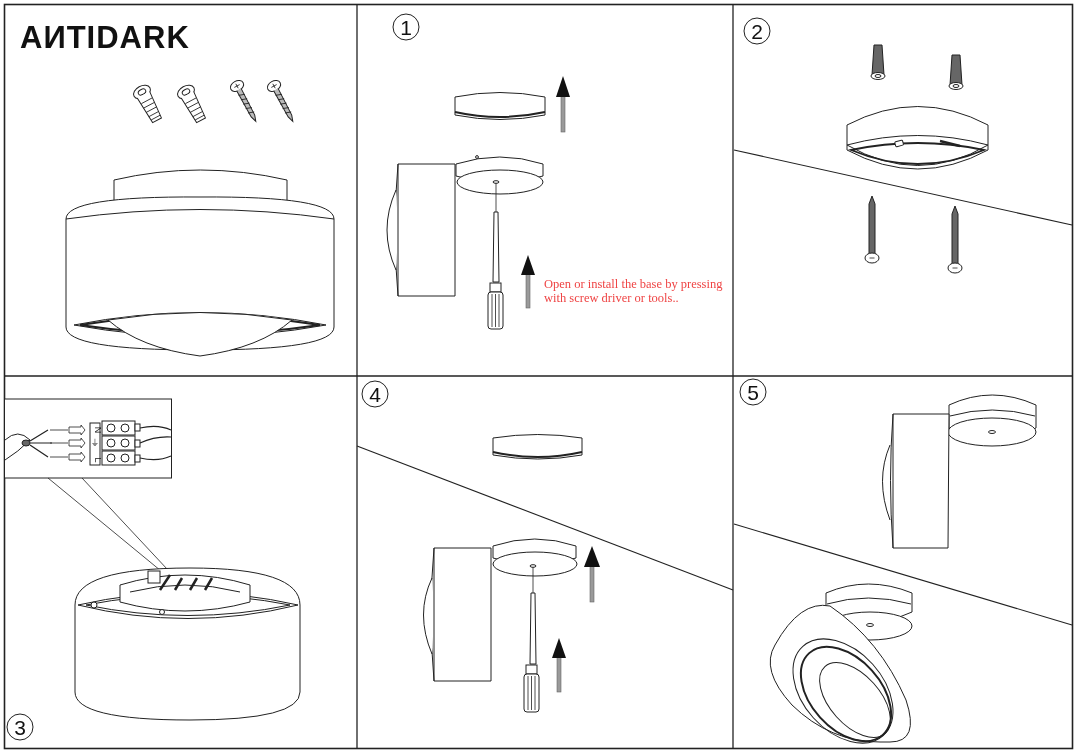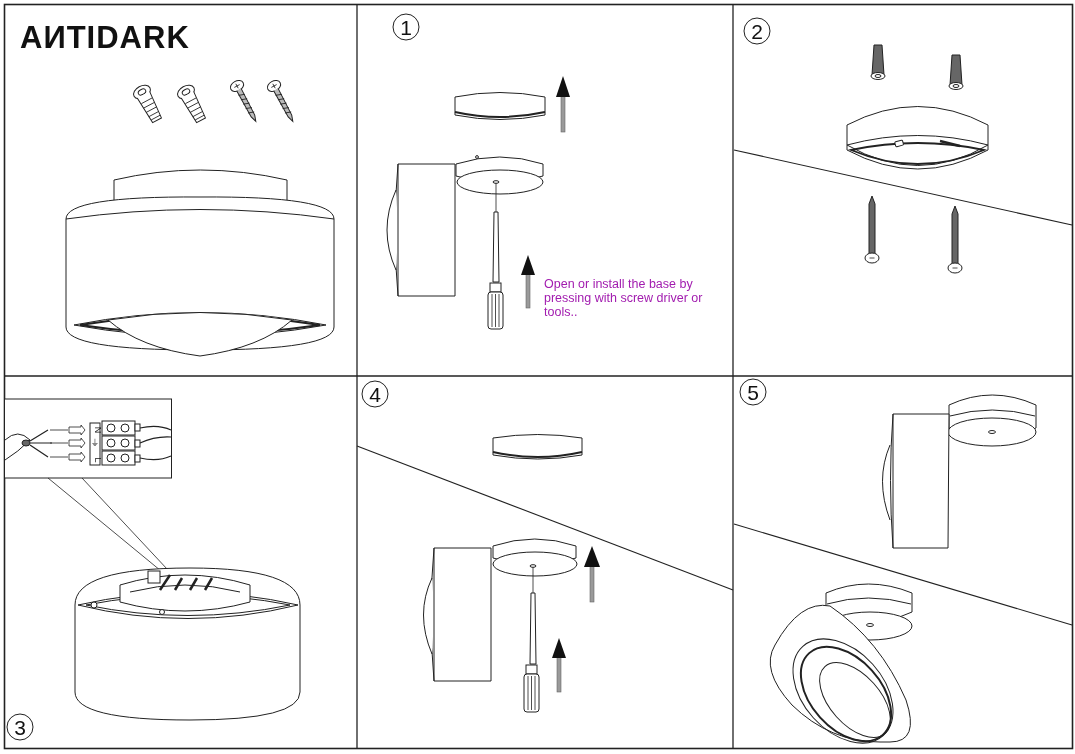--- a/index.html
+++ b/index.html
@@ -1,20 +1,20 @@
 <!DOCTYPE html>
 <html><head>
 <meta charset="utf-8">
 <style>
   html, body { margin: 0; padding: 0; background: #ffffff; }
   body { width: 1075px; height: 754px; position: relative; overflow: hidden;
          font-family: "Liberation Sans", sans-serif; color: #1a1a1a; }
   #sheet { position: absolute; left: 0; top: 0; width: 1075px; height: 754px; }
   .note { position: absolute; left: 544px; top: 277px; width: 180px; font-size: 12.5px;
-          line-height: 14px; color: #a21caf; font-family: Liberation Sans, sans-serif; }
+          line-height: 14px; color: #ef4444; font-family: Liberation Serif, serif; }
   svg text { font-family: "Liberation Sans", sans-serif; }
 </style>
 </head>
 <body>
 
 <div id="sheet">
 <svg width="1075" height="754" viewBox="0 0 1075 754" xmlns="http://www.w3.org/2000/svg">
   <defs>
     <marker id="ah" markerWidth="10" markerHeight="12" refX="5" refY="12" orient="auto"></marker>
   </defs>

